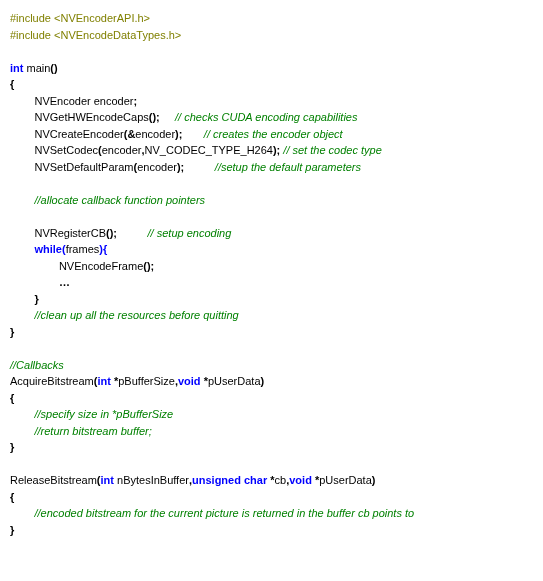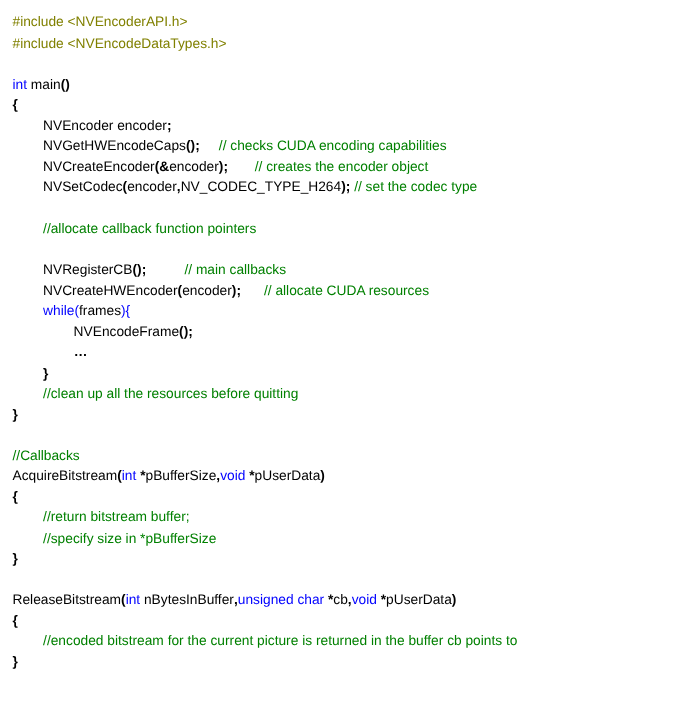--- a/index.html
+++ b/index.html
@@ -7,55 +7,55 @@
     padding: 10px;
     font-family: Verdana, Geneva, sans-serif;
     font-size: 11px;
     line-height: 1.5;
     background: #ffffff;
     color: #000000;
     width: 543px;
     box-sizing: border-box;
   }
   .line { white-space: pre; }
-  .kw { color: #0000ff; font-weight: normal; }
-  .cm { color: #008000; }
+  .kw { color: #0000ff; font-weight: bold; }
+  .cm { color: #008000; font-style: italic; }
   .pp { color: #808000; }
   .fn { font-weight: bold; }
   .plain { color: #000000; }
 </style>
 </head>
 <body>
 
 <div id="code-container">
     <div class="line"><span class="pp">#include &lt;NVEncoderAPI.h&gt;</span></div>
     <div class="line"><span class="pp">#include &lt;NVEncodeDataTypes.h&gt;</span></div>
     <div class="line">&nbsp;</div>
     <div class="line"><span class="kw">int</span><span class="plain"> main</span><span class="fn">()</span></div>
     <div class="line"><span class="fn">{</span></div>
     <div class="line"><span class="plain">        NVEncoder encoder</span><span class="fn">;</span></div>
     <div class="line"><span class="plain">        NVGetHWEncodeCaps</span><span class="fn">();</span><span class="plain">     </span><span class="cm">// checks CUDA encoding capabilities</span></div>
     <div class="line"><span class="plain">        NVCreateEncoder</span><span class="fn">(&amp;</span><span class="plain">encoder</span><span class="fn">);</span><span class="plain">       </span><span class="cm">// creates the encoder object</span></div>
     <div class="line"><span class="plain">        NVSetCodec</span><span class="fn">(</span><span class="plain">encoder</span><span class="fn">,</span><span class="plain">NV_CODEC_TYPE_H264</span><span class="fn">);</span><span class="plain"> </span><span class="cm">// set the codec type</span></div>
+    <div class="line"><span class="plain">        NVSetDefaultParam</span><span class="fn">(</span><span class="plain">encoder</span><span class="fn">);</span><span class="plain">          </span><span class="cm">//setup the default parameters</span></div>
     <div class="line">&nbsp;</div>
     <div class="line"><span class="plain">        </span><span class="cm">//allocate callback function pointers</span></div>
     <div class="line"><span class="plain">        </span></div>
-    <div class="line"><span class="plain">        NVRegisterCB</span><span class="fn">();</span><span class="plain">          </span><span class="cm">// main callbacks</span></div>
-    <div class="line"><span class="plain">        NVCreateHWEncoder</span><span class="fn">(</span><span class="plain">encoder</span><span class="fn">);</span><span class="plain">      </span><span class="cm">// allocate CUDA resources</span></div>
+    <div class="line"><span class="plain">        NVRegisterCB</span><span class="fn">();</span><span class="plain">          </span><span class="cm">// setup encoding</span></div>
     <div class="line"><span class="plain">        </span><span class="kw">while(</span><span class="plain">frames</span><span class="kw">){</span></div>
     <div class="line"><span class="plain">                NVEncodeFrame</span><span class="fn">();</span></div>
     <div class="line"><span class="plain">                </span><span class="fn">…</span></div>
     <div class="line"><span class="plain">        </span><span class="fn">}</span></div>
     <div class="line"><span class="plain">        </span><span class="cm">//clean up all the resources before quitting</span></div>
     <div class="line"><span class="fn">}</span></div>
     <div class="line">&nbsp;</div>
     <div class="line"><span class="cm">//Callbacks</span></div>
     <div class="line"><span class="plain">AcquireBitstream</span><span class="fn">(</span><span class="kw">int</span><span class="plain"> </span><span class="fn">*</span><span class="plain">pBufferSize</span><span class="fn">,</span><span class="kw">void</span><span class="plain"> </span><span class="fn">*</span><span class="plain">pUserData</span><span class="fn">)</span></div>
     <div class="line"><span class="fn">{</span></div>
+    <div class="line"><span class="plain">        </span><span class="cm">//specify size in *pBufferSize</span></div>
     <div class="line"><span class="plain">        </span><span class="cm">//return bitstream buffer;</span></div>
-    <div class="line"><span class="plain">        </span><span class="cm">//specify size in *pBufferSize</span></div>
     <div class="line"><span class="fn">}</span></div>
     <div class="line">&nbsp;</div>
     <div class="line"><span class="plain">ReleaseBitstream</span><span class="fn">(</span><span class="kw">int</span><span class="plain"> nBytesInBuffer</span><span class="fn">,</span><span class="kw">unsigned char</span><span class="plain"> </span><span class="fn">*</span><span class="plain">cb</span><span class="fn">,</span><span class="kw">void</span><span class="plain"> </span><span class="fn">*</span><span class="plain">pUserData</span><span class="fn">)</span></div>
     <div class="line"><span class="fn">{</span></div>
     <div class="line"><span class="plain">        </span><span class="cm">//encoded bitstream for the current picture is returned in the buffer cb points to</span></div>
     <div class="line"><span class="fn">}</span></div>
   </div>
 
 </body></html>

